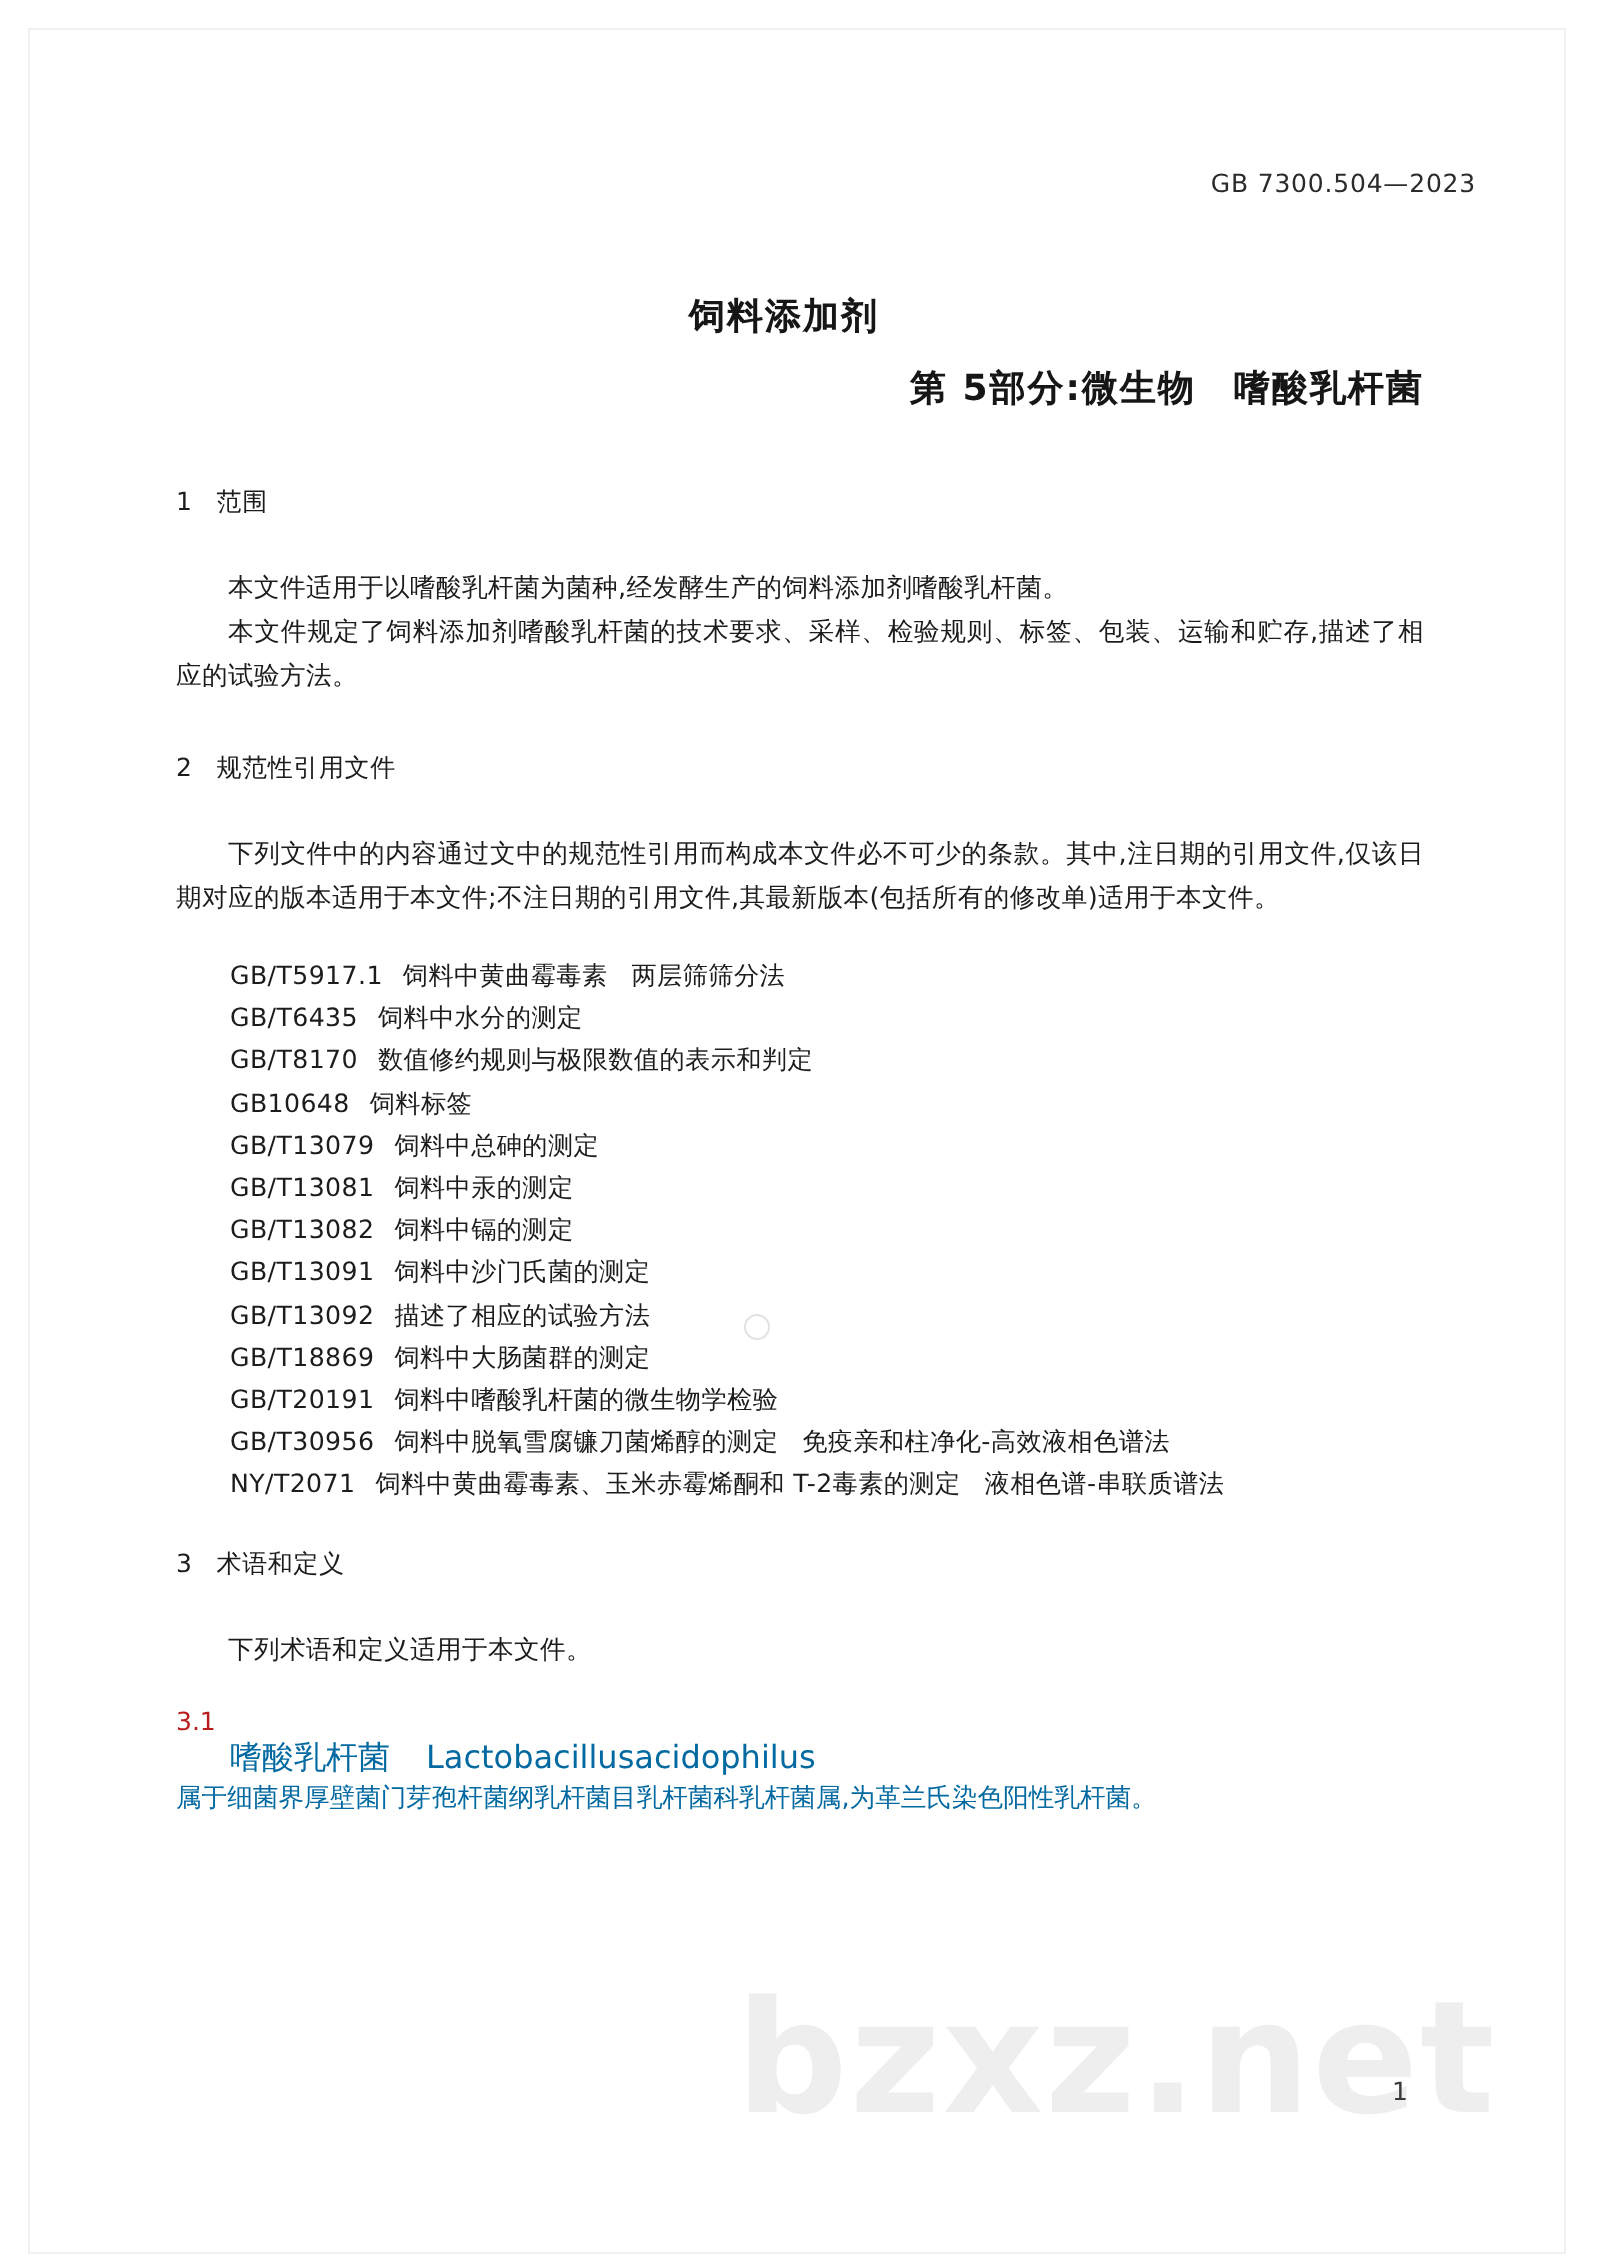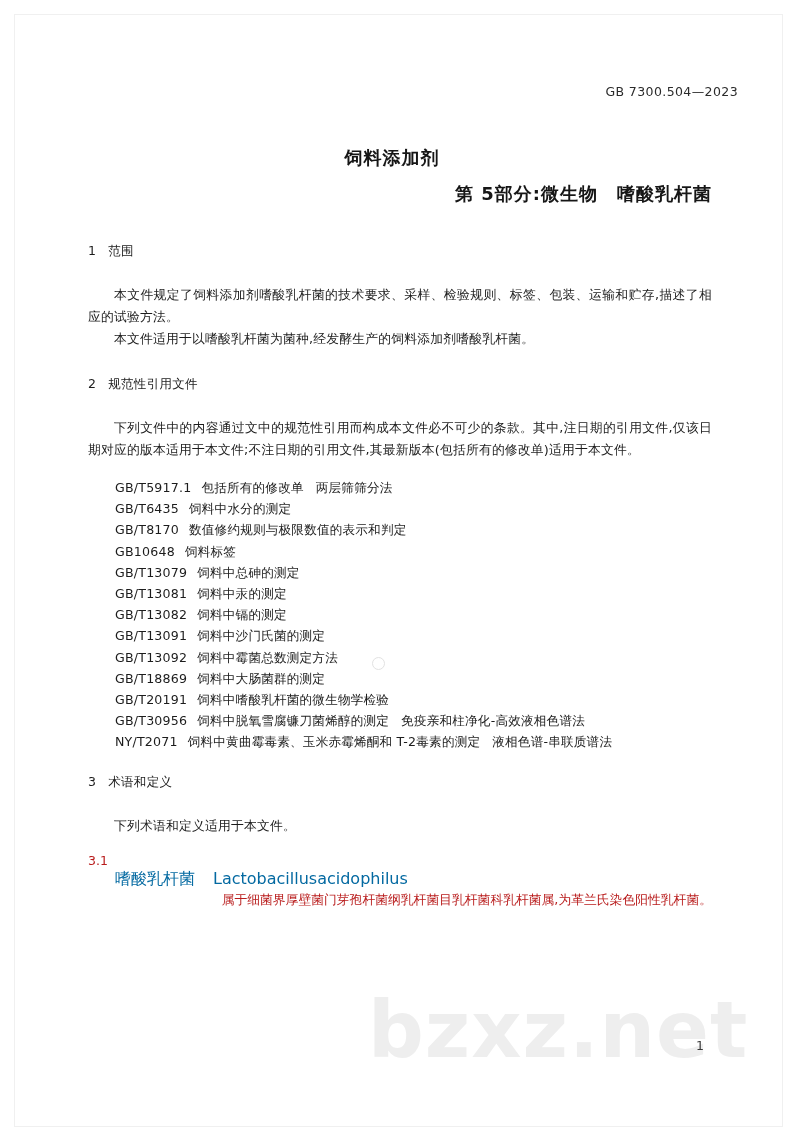--- a/index.html
+++ b/index.html
@@ -108,23 +108,22 @@
     font-size: 16px;
     line-height: 21px;
     color: #0369a1;
     margin: 0;
     padding-left: 27px;
   }
   .term-en { margin-left: 18px; }
   .term-def {
     font-size: 12.8px;
     line-height: 21px;
-    color: #b91c1c;
-    margin: 0;
-    text-align: right;
+    color: #0369a1;
+    margin: 0;
   }
   .watermark {
     position: absolute;
     left: 368px;
     top: 985px;
     font-size: 78px;
     font-weight: bold;
     color: #eeeeee;
     letter-spacing: 1px;
     user-select: none;
@@ -158,43 +157,43 @@
 
   <div class="doc-title">饲料添加剂</div>
   <div class="doc-subtitle">第 5部分:微生物　嗜酸乳杆菌</div>
 
   <div class="body-area">
 
     <div class="sec-head">
       <span class="num">1</span><span>范围</span>
     </div>
 
+    <p class="para tight">本文件适用于以嗜酸乳杆菌为菌种,经发酵生产的饲料添加剂嗜酸乳杆菌。</p>
     <p class="para">本文件规定了饲料添加剂嗜酸乳杆菌的技术要求、采样、检验规则、标签、包装、运输和贮存,描述了相应的试验方法。</p>
-    <p class="para tight">本文件适用于以嗜酸乳杆菌为菌种,经发酵生产的饲料添加剂嗜酸乳杆菌。</p>
 
     <div class="block-gap-2"></div>
 
     <div class="sec-head">
       <span class="num">2</span><span>规范性引用文件</span>
     </div>
 
     <p class="para">下列文件中的内容通过文中的规范性引用而构成本文件必不可少的条款。其中,注日期的引用文件,仅该日期对应的版本适用于本文件;不注日期的引用文件,其最新版本(包括所有的修改单)适用于本文件。</p>
 
     <div class="block-gap-1"></div>
 
     <ul class="ref-list" id="ref-list">
-        <li><span class="ref-code">GB/T5917.1</span><span>包括所有的修改单</span><span class="ref-sep"></span><span>两层筛筛分法</span></li>
+        <li><span class="ref-code">GB/T5917.1</span><span>饲料中黄曲霉毒素</span><span class="ref-sep"></span><span>两层筛筛分法</span></li>
         <li><span class="ref-code">GB/T6435</span><span>饲料中水分的测定</span></li>
         <li><span class="ref-code">GB/T8170</span><span>数值修约规则与极限数值的表示和判定</span></li>
         <li><span class="ref-code">GB10648</span><span>饲料标签</span></li>
         <li><span class="ref-code">GB/T13079</span><span>饲料中总砷的测定</span></li>
         <li><span class="ref-code">GB/T13081</span><span>饲料中汞的测定</span></li>
         <li><span class="ref-code">GB/T13082</span><span>饲料中镉的测定</span></li>
         <li><span class="ref-code">GB/T13091</span><span>饲料中沙门氏菌的测定</span></li>
-        <li><span class="ref-code">GB/T13092</span><span>饲料中霉菌总数测定方法</span></li>
+        <li><span class="ref-code">GB/T13092</span><span>描述了相应的试验方法</span></li>
         <li><span class="ref-code">GB/T18869</span><span>饲料中大肠菌群的测定</span></li>
         <li><span class="ref-code">GB/T20191</span><span>饲料中嗜酸乳杆菌的微生物学检验</span></li>
         <li><span class="ref-code">GB/T30956</span><span>饲料中脱氧雪腐镰刀菌烯醇的测定</span><span class="ref-sep"></span><span>免疫亲和柱净化-高效液相色谱法</span></li>
         <li><span class="ref-code">NY/T2071</span><span>饲料中黄曲霉毒素、玉米赤霉烯酮和 T-2毒素的测定</span><span class="ref-sep"></span><span>液相色谱-串联质谱法</span></li>
       </ul>
 
     <div class="block-gap-3"></div>
 
     <div class="sec-head">
       <span class="num">3</span><span>术语和定义</span>

